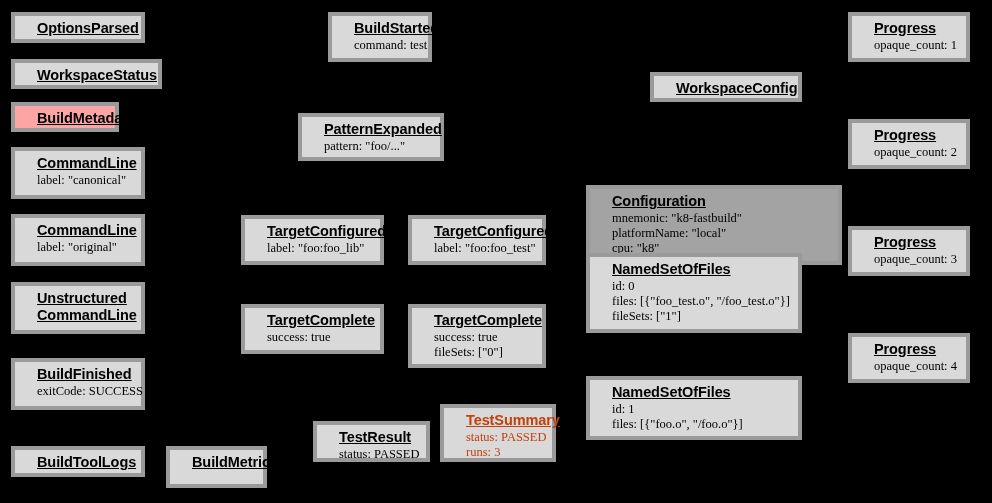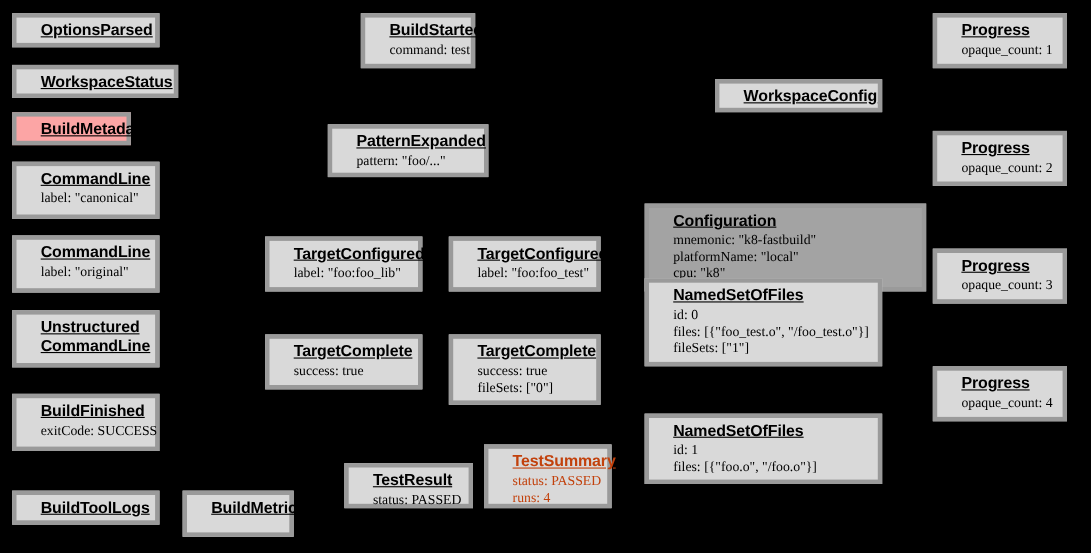--- a/index.html
+++ b/index.html
@@ -129,21 +129,21 @@
     <div class="node" style="left: 313px; top: 421px; width: 117px; height: 41px; background: rgb(217, 217, 217); border-color: rgb(154, 154, 154); color: rgb(0, 0, 0);">
       <div class="node-title">TestResult</div>
       <div class="node-fields">
         <div class="node-field">status: PASSED</div>
       </div>
     </div>
     <div class="node" style="left: 440px; top: 404px; width: 116px; height: 58px; background: rgb(217, 217, 217); border-color: rgb(154, 154, 154); color: #c2410c;">
       <div class="node-title">TestSummary</div>
       <div class="node-fields">
         <div class="node-field">status: PASSED</div>
-        <div class="node-field">runs: 4</div>
+        <div class="node-field">runs: 3</div>
       </div>
     </div>
     <div class="node" style="left: 650px; top: 72px; width: 152px; height: 30px; background: rgb(217, 217, 217); border-color: rgb(154, 154, 154); color: rgb(0, 0, 0);">
       <div class="node-title">WorkspaceConfig</div>
     </div>
     <div class="node" style="left: 586px; top: 157px; width: 256px; height: 80px; background: #a3a3a3; border-color: rgb(154, 154, 154); color: rgb(0, 0, 0); margin-top: 28px;">
       <div class="node-title">Configuration</div>
       <div class="node-fields">
         <div class="node-field">mnemonic: "k8-fastbuild"</div>
         <div class="node-field">platformName: "local"</div>

